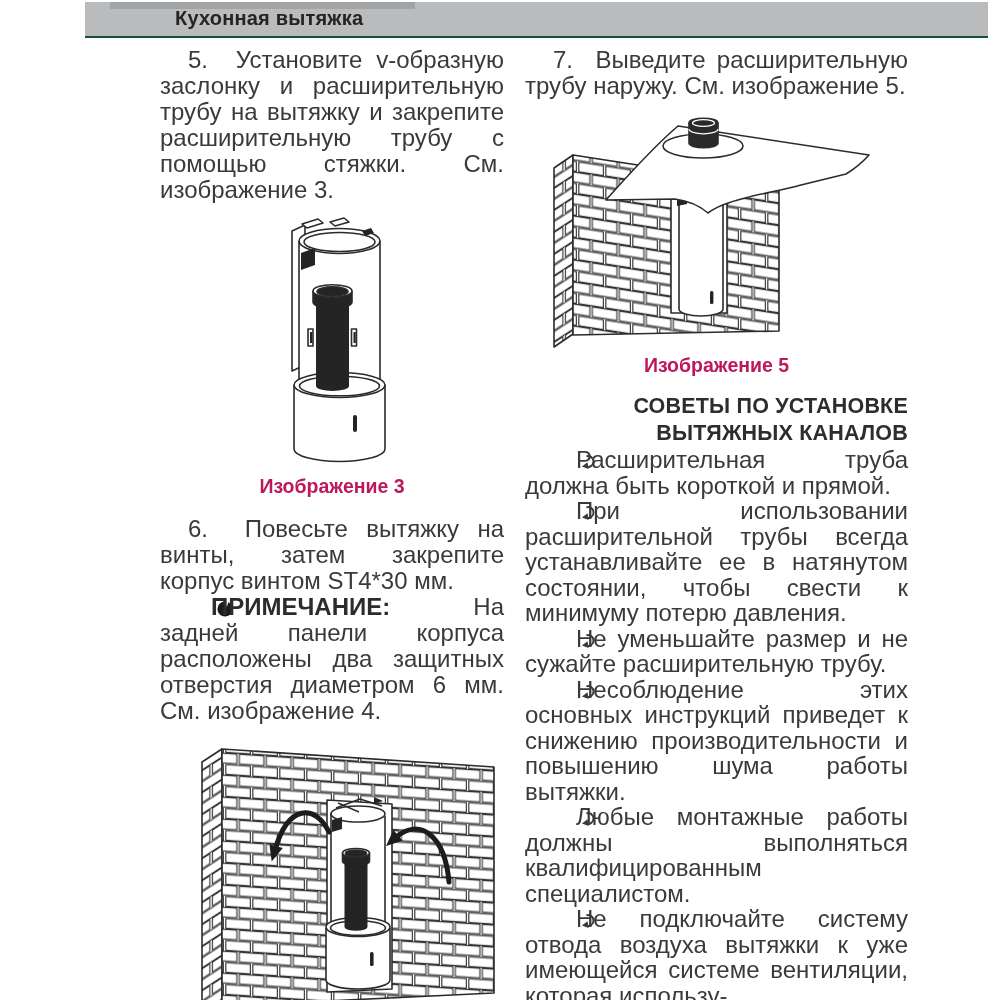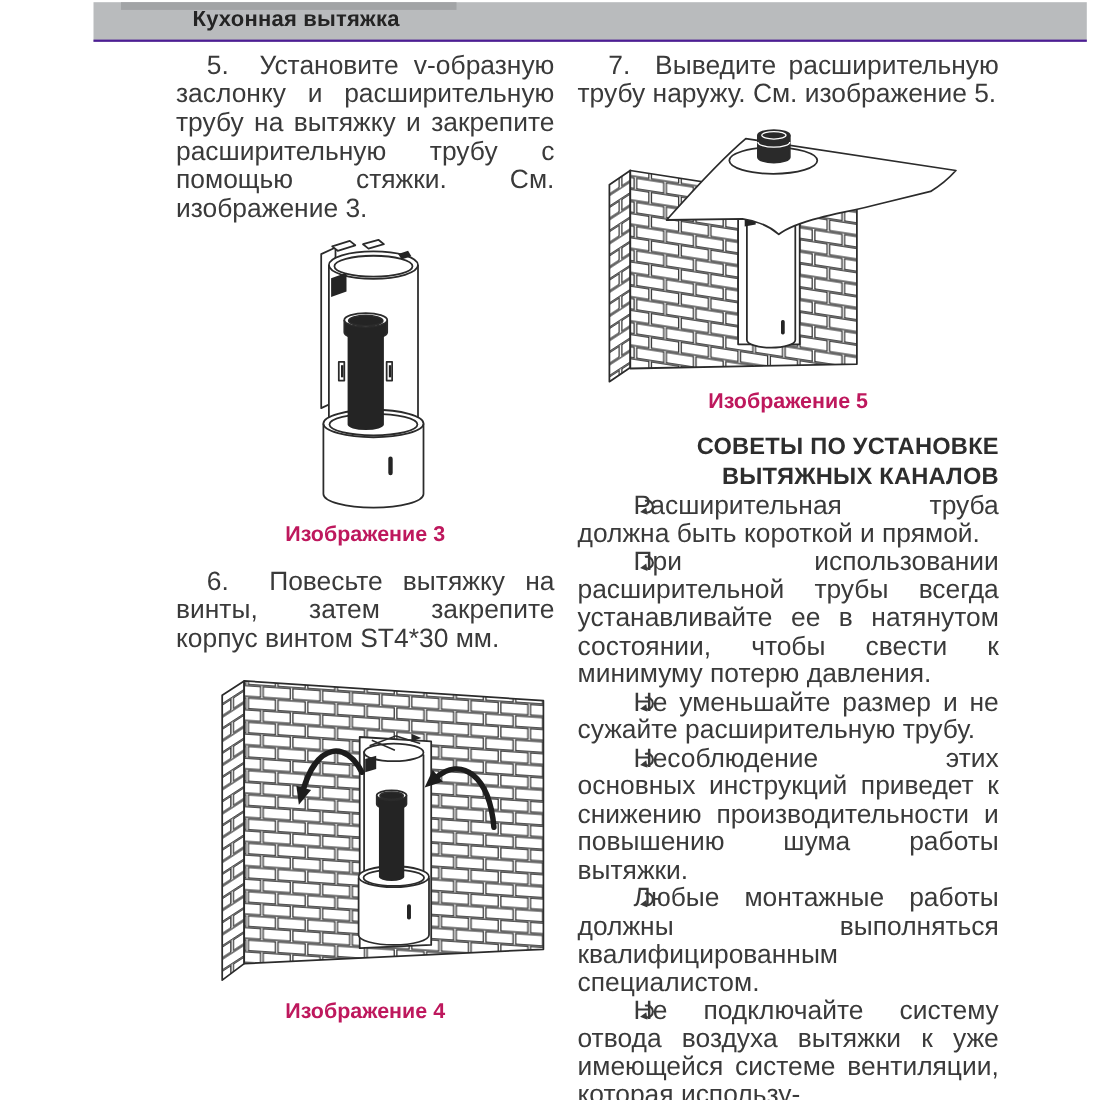--- a/index.html
+++ b/index.html
@@ -1,19 +1,19 @@
 <!DOCTYPE html>
 <html lang="ru"><head>
 <meta charset="utf-8">
 <style>
   html,body{margin:0;padding:0;background:#fff;}
   .page{position:relative;width:1000px;height:1000px;background:#ffffff;overflow:hidden;
         font-family:"Liberation Sans","DejaVu Sans",sans-serif;color:#3a3a3a;}
   .header-bar{position:absolute;left:85px;top:2px;width:903px;height:34px;background:#b9bbbd;
-        border-bottom:2px solid #4c1d95;}
+        border-bottom:2px solid #14532d;}
   .header-notch{position:absolute;left:25px;top:0;width:305px;height:7px;background:#a2a4a6;}
   .header-title{position:absolute;left:90px;top:0;line-height:33px;font-weight:bold;
         font-size:20px;color:#242424;letter-spacing:.2px;white-space:nowrap;}
   .content{position:absolute;left:160px;top:47px;width:748px;display:flex;gap:21px;}
   .col-left{width:344px;}
   .col-right{width:383px;}
   p{margin:0;font-size:24px;line-height:26px;text-align:justify;}
   p.indent{text-indent:28px;}
   .note-label{font-weight:bold;color:#2c2c2c;}
   .fig{display:block;}
@@ -75,20 +75,24 @@
           <path d="M79.5 114 h5 v17 h-5 z" fill="#fff"></path>
           <rect x="81.5" y="117" width="2.2" height="11" fill="#242424" stroke="none"></rect>
 
           <rect x="81" y="200" width="4" height="17" rx="2" fill="#242424" stroke="none"></rect>
         </g>
       </svg>
       <div class="fig-caption">Изображение 3</div>
 
       <p class="indent after-fig"><span>6.&nbsp; Повесьте вытяжку на винты, затем закрепите корпус винтом ST4*30 мм.</span></p>
 
+      <p class="indent"><span class="note-icon"><svg width="18" height="17" viewBox="0 0 18 17">
+              <circle cx="9" cy="9" r="7.6" fill="#1a1a1a"></circle>
+              <rect x="7.8" y="0" width="2.6" height="6.5" rx="1.3" fill="#fff" transform="rotate(16 9 8.5)"></rect>
+            </svg></span><span class="note-label">ПРИМЕЧАНИЕ: </span><span>На задней панели корпуса расположены два защитных отверстия диаметром 6 мм. См. изображение 4.</span></p>
 
       <svg class="fig fig4" width="300" height="290" viewBox="0 0 300 290">
         <defs>
           <pattern id="b4f" width="27" height="22" patternUnits="userSpaceOnUse" patternTransform="skewY(3.8)">
             <rect width="27" height="22" fill="#fff"></rect>
             <rect x="0.8" y="0.8" width="24.6" height="9.6" fill="#fff" stroke="#2b2b2b" stroke-width="1.1"></rect>
             <rect x="-12.7" y="11.6" width="24.6" height="9.6" fill="#fff" stroke="#2b2b2b" stroke-width="1.1"></rect>
             <rect x="14.3" y="11.6" width="24.6" height="9.6" fill="#fff" stroke="#2b2b2b" stroke-width="1.1"></rect>
           </pattern>
           <pattern id="b4s" width="27" height="22" patternUnits="userSpaceOnUse" patternTransform="skewY(-33)">

